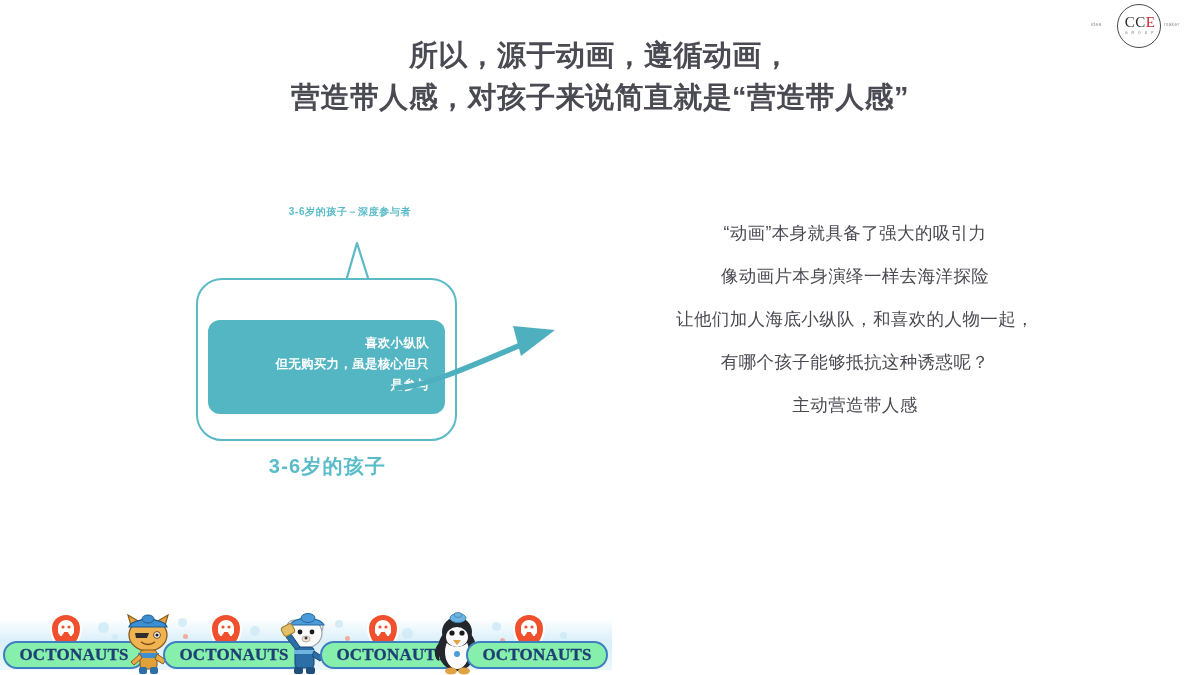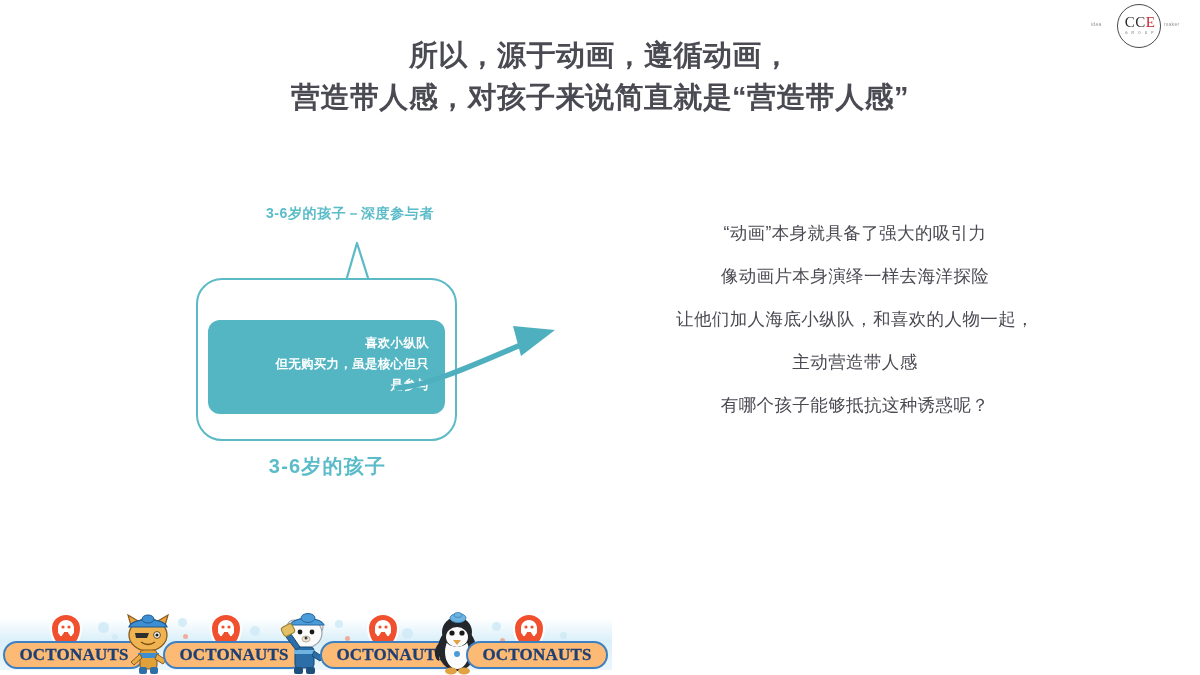--- a/index.html
+++ b/index.html
@@ -89,21 +89,21 @@
     width: 420px;
     height: 310px;
   }
   #persona-top-label {
     position: absolute;
     left: 30px;
     top: 10px;
     width: 270px;
     text-align: center;
     color: #5bbcc9;
-    font-size: 14px;
+    font-size: 10px;
     font-weight: bold;
     letter-spacing: 0.6px;
     white-space: nowrap;
   }
   #persona-bubble {
     position: absolute;
     left: 11px;
     top: 83px;
     width: 261px;
     height: 163px;
@@ -195,21 +195,21 @@
     bottom: 4px;
     width: 142px;
     height: 58px;
   }
   .oct-pill {
     position: absolute;
     left: 0;
     bottom: 2px;
     width: 142px;
     height: 28px;
-    background: #fdba74;
+    background: #86efac;
     border: 2.6px solid #3d7fc1;
     border-radius: 14px;
     box-sizing: border-box;
     text-align: center;
     line-height: 23px;
     font-family: "Liberation Serif", "DejaVu Serif", serif;
     font-weight: bold;
     font-size: 17px;
     letter-spacing: 0.2px;
     color: #1d3f74;
@@ -286,22 +286,22 @@
     <polygon points="276,56 310,30 268,26" fill="#4eb0bf"></polygon>
   </svg>
 
   <div id="persona-bottom-label">3-6岁的孩子</div>
 </div>
 
 <div id="narrative-block">
   <div class="narrative-line">“动画”本身就具备了强大的吸引力</div>
   <div class="narrative-line">像动画片本身演绎一样去海洋探险</div>
   <div class="narrative-line">让他们加人海底小纵队，和喜欢的人物一起，</div>
+  <div class="narrative-line">有哪个孩子能够抵抗这种诱惑呢？</div>
   <div class="narrative-line">主动营造带人感</div>
-  <div class="narrative-line">有哪个孩子能够抵抗这种诱惑呢？</div>
 </div>
 
 <div id="banner-wash"></div>
 <div id="octonauts-banner">
 
   <div class="bubble-deco" style="left:98px;top:18px;width:11px;height:11px;"></div>
   <div class="bubble-deco" style="left:112px;top:30px;width:6px;height:6px;"></div>
   <div class="bubble-deco" style="left:178px;top:14px;width:9px;height:9px;"></div>
   <div class="bubble-deco" style="left:250px;top:22px;width:10px;height:10px;"></div>
   <div class="bubble-deco" style="left:335px;top:16px;width:8px;height:8px;"></div>

